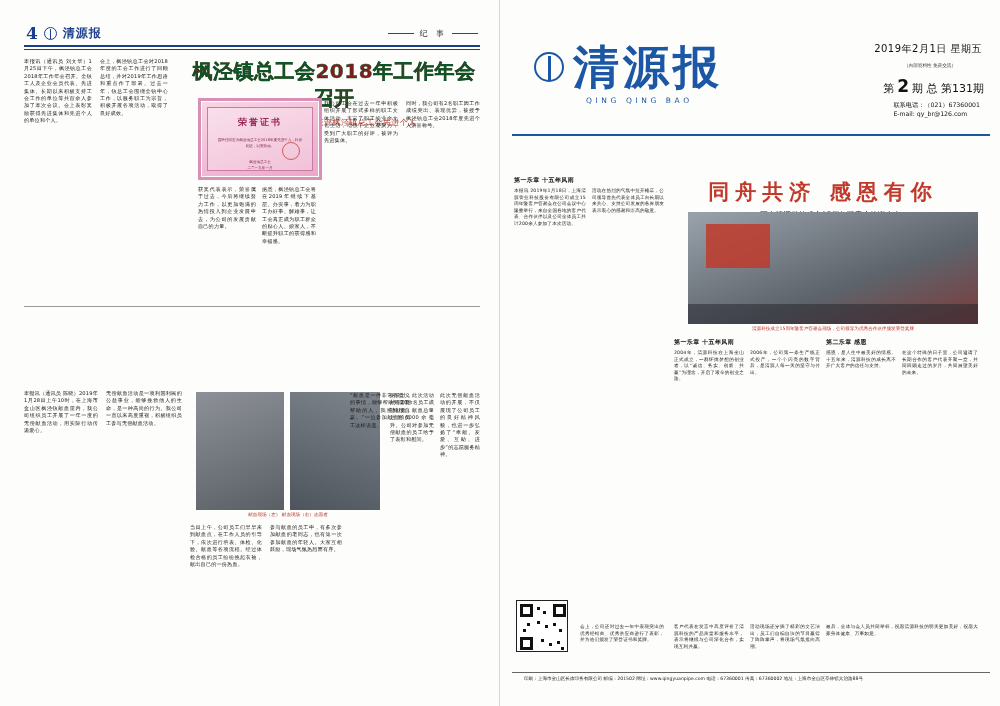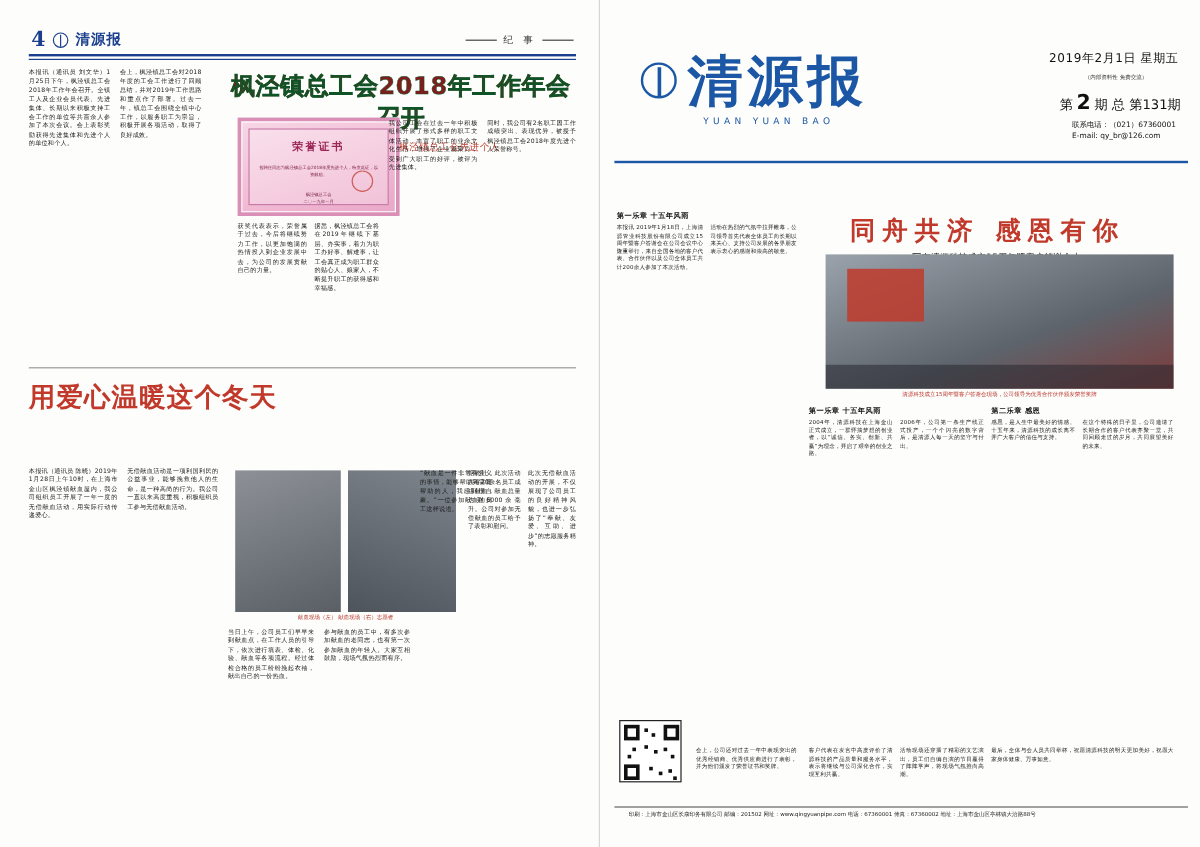--- a/index.html
+++ b/index.html
@@ -81,21 +81,21 @@
     font-size:20px; font-weight:bold; color:#7f1d1d;
     -webkit-text-stroke:0.4px #0d5526;
     letter-spacing:0.5px;
     font-family:"DejaVu Sans","Liberation Sans",sans-serif;
   }
   .art-title-1 .sub {
     margin-top:5px; font-size:8px; color:#c0392b; letter-spacing:0.4px;
   }
 
   .cert-box {
-    position:absolute; left:198px; top:98px; width:135px; height:82px;
+    position:absolute; left:198px; top:98px; width:124px; height:82px;
     background:linear-gradient(160deg,#f7d7e6,#f2bcd5 55%,#eaa7c8);
     border:3px solid #d98fb6;
     box-shadow:0 0 0 1px #fff inset;
   }
   .cert-inner{
     position:absolute; inset:6px; border:1px solid #c97ba8;
     background:rgba(255,255,255,0.28);
     display:flex; flex-direction:column; align-items:center; padding-top:8px;
   }
   .cert-title{ font-size:9px;color:#9b2757;font-weight:bold;letter-spacing:2px;}
@@ -255,21 +255,20 @@
     <div class="l-col col-text cjk" style="left:100px; top:58px; width:68px; height:250px;">会上，枫泾镇总工会对2018年度的工会工作进行了回顾总结，并对2019年工作思路和重点作了部署。过去一年，镇总工会围绕全镇中心工作，以服务职工为宗旨，积极开展各项活动，取得了良好成效。</div>
 
     <div class="l-col col-text cjk" style="left:324px; top:100px; width:74px; height:208px;">我公司工会在过去一年中积极组织开展了形式多样的职工文体活动，丰富了职工的业余文化生活，增强了企业凝聚力，受到广大职工的好评，被评为先进集体。</div>
     <div class="l-col col-text cjk" style="left:406px; top:100px; width:74px; height:208px;">同时，我公司有2名职工因工作成绩突出、表现优异，被授予枫泾镇总工会2018年度先进个人荣誉称号。</div>
     <div class="l-col col-text cjk" style="left:198px; top:186px; width:58px; height:122px;">获奖代表表示，荣誉属于过去，今后将继续努力工作，以更加饱满的热情投入到企业发展中去，为公司的发展贡献自己的力量。</div>
     <div class="l-col col-text cjk" style="left:262px; top:186px; width:54px; height:122px;">据悉，枫泾镇总工会将在2019年继续下基层、办实事，着力为职工办好事、解难事，让工会真正成为职工群众的贴心人、娘家人，不断提升职工的获得感和幸福感。</div>
 
     <div class="l-divider" style="left:24px; top:306px; width:456px;"></div>
 
     <div class="art-title-2">
-      <div class="main cjk">用爱心温暖这个冬天</div>
     </div>
 
     <div class="photo" style="left:196px; top:392px; width:88px; height:118px; background:linear-gradient(160deg,#8d9097,#5a5f66);"></div>
     <div class="photo" style="left:290px; top:392px; width:90px; height:118px; background:linear-gradient(200deg,#7e858c,#4d545c);"></div>
     <div class="cap cjk" style="left:196px; top:512px; width:184px;">献血现场（左）  献血现场（右）志愿者</div>
 
     <div class="l-col col-text cjk" style="left:24px; top:390px; width:74px; height:280px;">本报讯（通讯员 陈晓）2019年1月28日上午10时，在上海市金山区枫泾镇献血屋内，我公司组织员工开展了一年一度的无偿献血活动，用实际行动传递爱心。</div>
     <div class="l-col col-text cjk" style="left:106px; top:390px; width:76px; height:280px;">无偿献血活动是一项利国利民的公益事业，能够挽救他人的生命，是一种高尚的行为。我公司一直以来高度重视，积极组织员工参与无偿献血活动。</div>
     <div class="l-col col-text cjk" style="left:190px; top:524px; width:72px; height:146px;">当日上午，公司员工们早早来到献血点，在工作人员的引导下，依次进行填表、体检、化验、献血等各项流程。经过体检合格的员工纷纷挽起衣袖，献出自己的一份热血。</div>
     <div class="l-col col-text cjk" style="left:270px; top:524px; width:72px; height:146px;">参与献血的员工中，有多次参加献血的老同志，也有第一次参加献血的年轻人。大家互相鼓励，现场气氛热烈而有序。</div>
@@ -279,21 +278,21 @@
   </div>
 
   <div class="sheet right">
 
     <div class="r-masthead" style="left:12px; top:38px; width:478px;">
 
       <div class="r-logo">
         <span class="r-logo-mark"></span>
         <span class="r-title cjk">清源报</span>
       </div>
-      <div class="r-pinyin">YUAN YUAN BAO</div>
+      <div class="r-pinyin">QING QING BAO</div>
 
       <div class="r-dateline cjk">2019年2月1日  星期五</div>
       <div class="r-approve cjk" style="right:34px; top:24px;">（内部资料性  免费交流）</div>
       <div class="r-issue cjk" style="top:38px;">
         <span>第</span>
         <span class="num">2</span>
         <span>期  总 第131期</span>
       </div>
       <div class="r-contact cjk" style="top:62px; right:10px;">
         <div>联系电话：（021）67360001</div>

